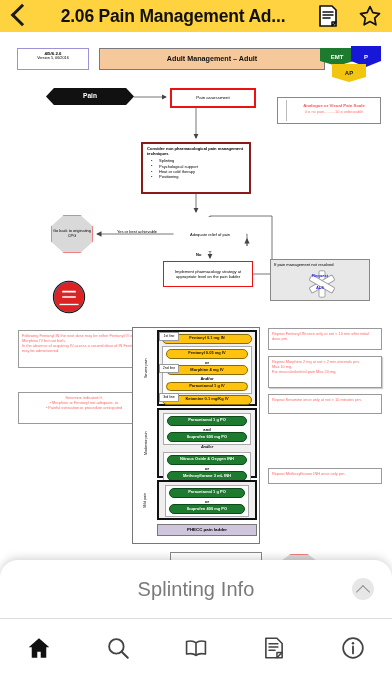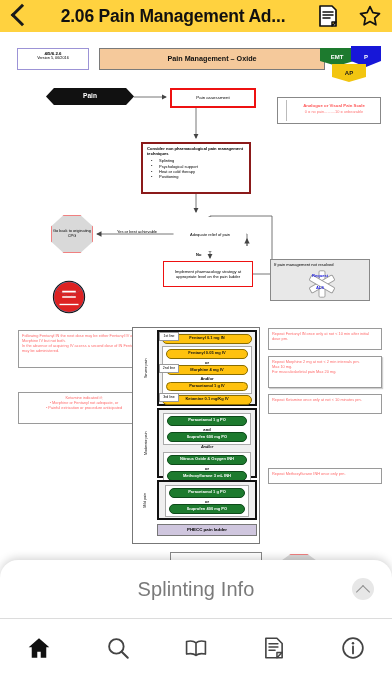--- a/index.html
+++ b/index.html
@@ -247,21 +247,21 @@
       <line x1="247" y1="194" x2="247" y2="206" stroke="#666" stroke-width="0.9"></line>
       <path d="M247 206 L247 199" stroke="#666" stroke-width="0.9" marker-end="url(#ah)"></path>
       <line x1="262" y1="525" x2="274" y2="525" stroke="#666" stroke-width="0.9" marker-end="url(#ah)"></line>
     </svg>
 
     <div class="bx version">
       <div class="v1">4/5/6.2.6</div>
       <div class="v2">Version 5, 06/2016</div>
     </div>
 
-    <div class="bx titlebar">Pain Management – Oxide</div>
+    <div class="bx titlebar">Adult Management – Adult</div>
 
     <div class="flag flag-emt">
         <span>EMT</span>
       </div>
     <div class="flag flag-p">
         <span>P</span>
       </div>
     <div class="flag flag-ap">
         <span>AP</span>
       </div>

